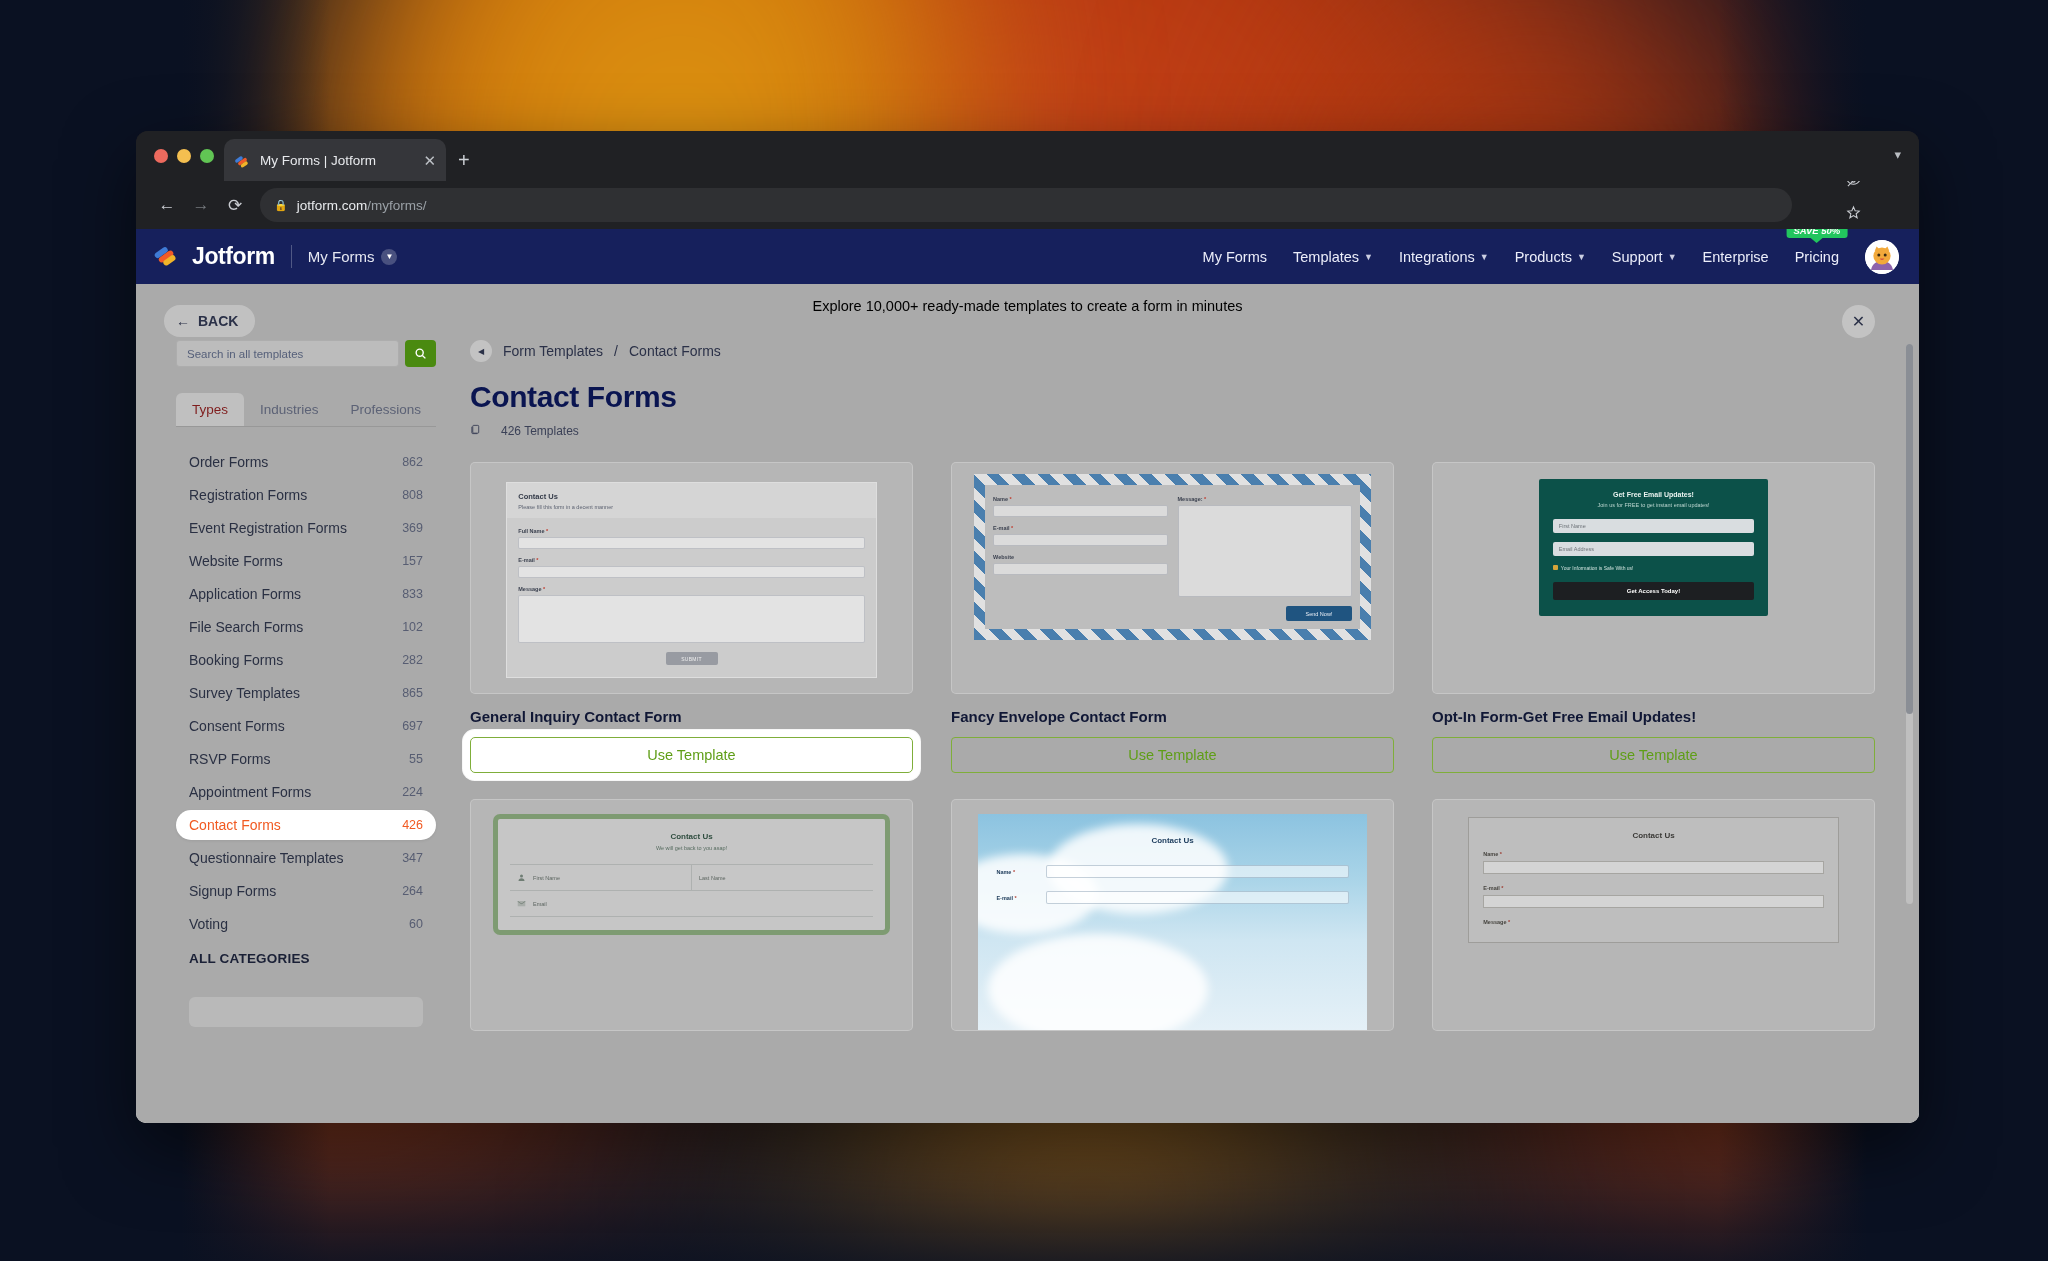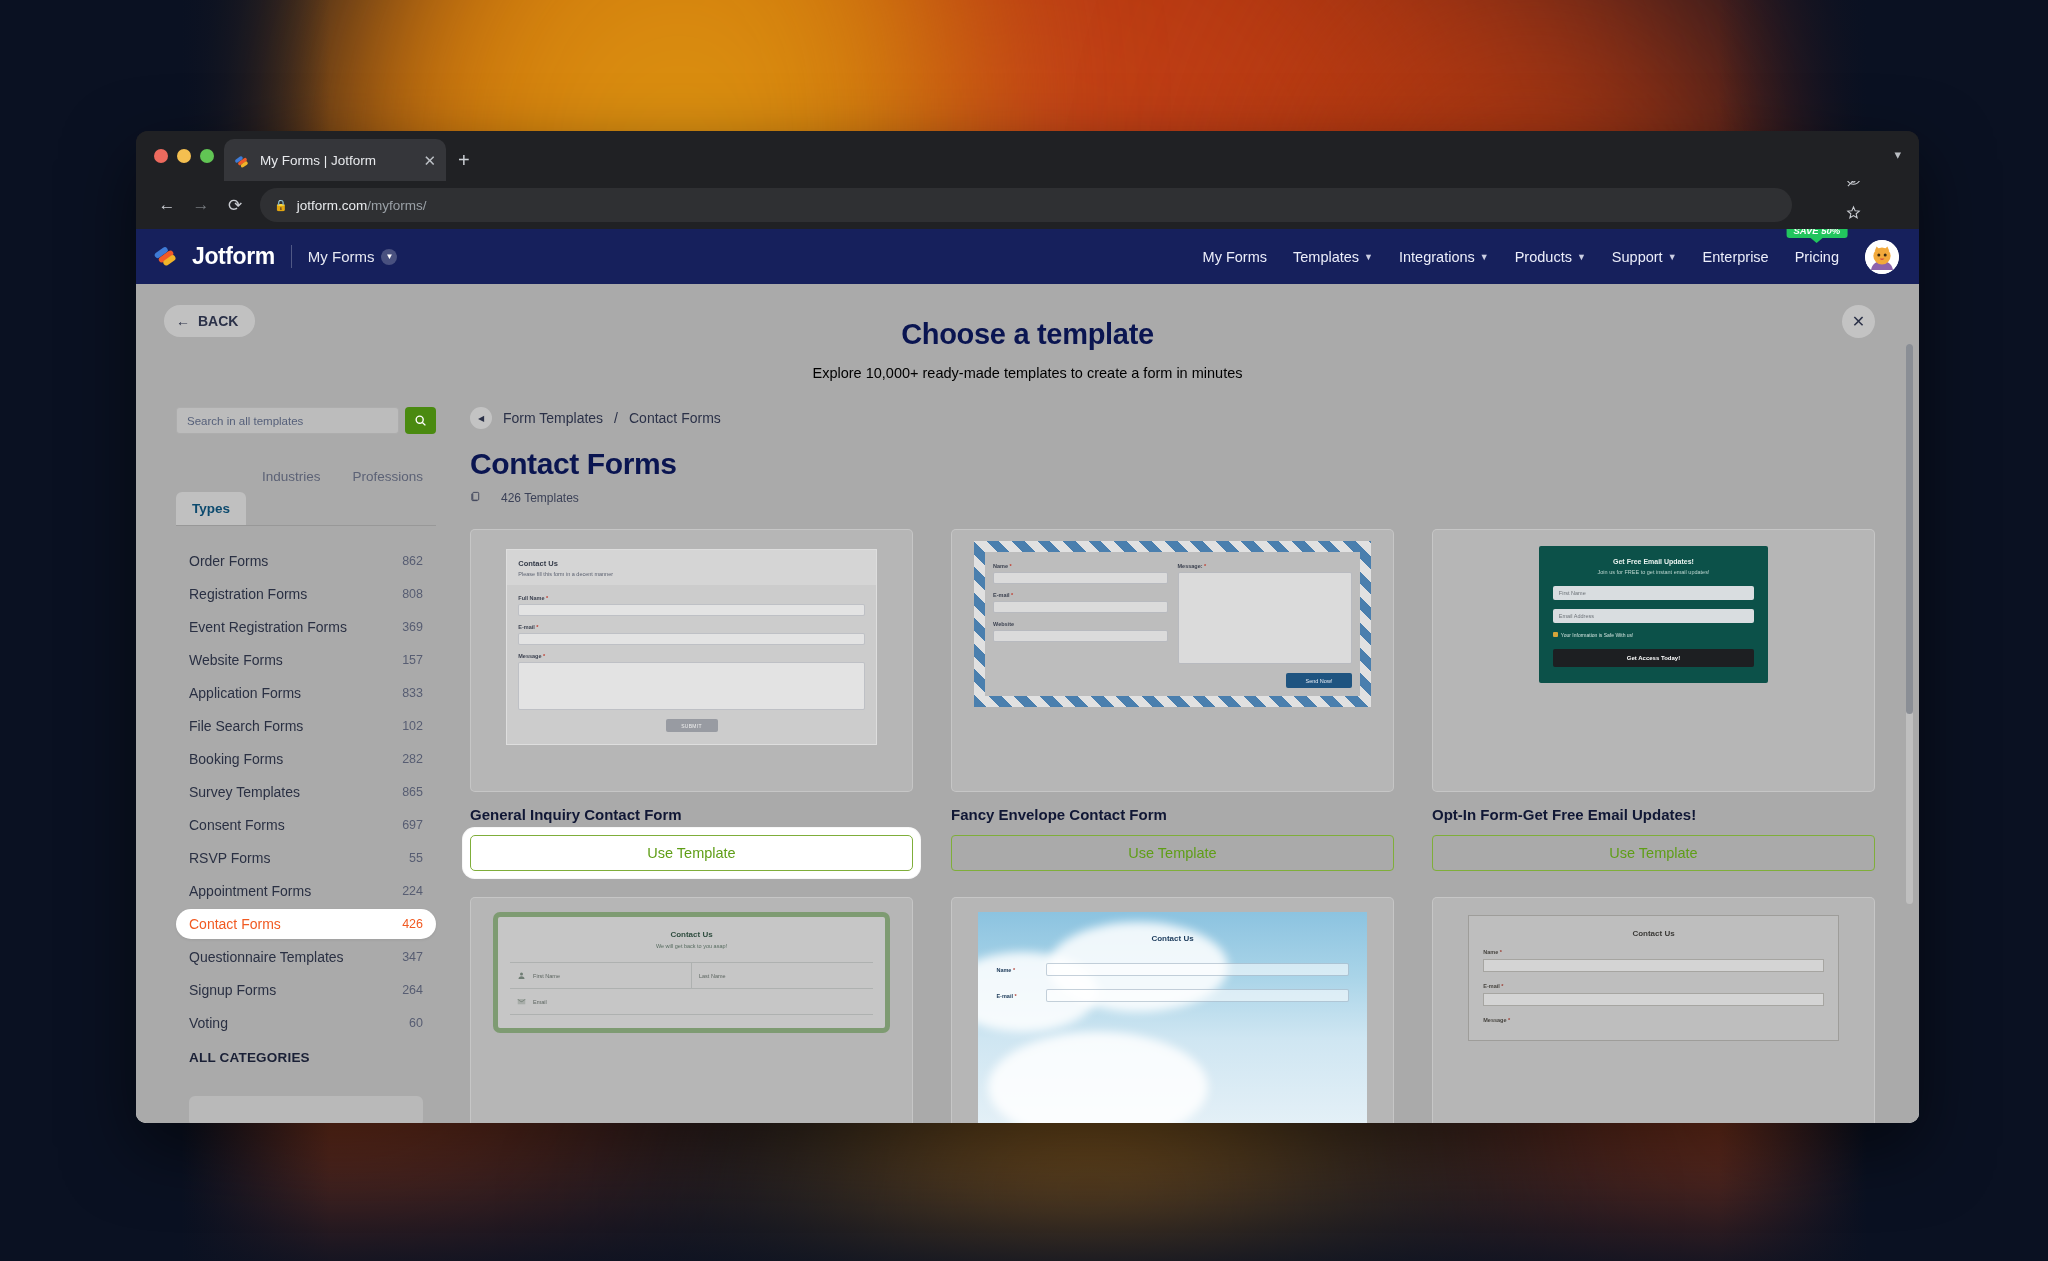--- a/index.html
+++ b/index.html
@@ -126,21 +126,21 @@
     border-radius:4px; padding:0 10px; font-size:11.5px; color:#434a5e; outline:none;
     font-family:"Liberation Sans", sans-serif;
   }
   .search-in::placeholder { color:#56607a; }
   .search-btn {
     width:31px; height:27px; background:#4a8a10; border-radius:4px;
     display:flex; align-items:center; justify-content:center; color:#fff; font-size:12px;
   }
   .tabs { display:flex; margin-top:26px; border-bottom:1px solid rgba(0,0,0,0.10); }
   .tabitem { padding:9px 16px; font-size:13.5px; color:#5c6276; position:relative; }
-  .tabitem.active { background:rgba(255,255,255,0.26); color:#0c4a6e; font-weight:700; border-radius:6px 6px 0 0;margin-top:32px; }
+  .tabitem.active { background:rgba(255,255,255,0.26); color:#7f1d1d; font-weight:400; border-radius:6px 6px 0 0; }
   .cat-list { margin-top:20px; }
   .cat {
     display:flex; align-items:center; justify-content:space-between;
     padding:7px 13px; border-radius:15px; font-size:14px; color:#2a3043; margin-bottom:3px;
   }
   .cat .count { font-size:12.5px; color:#575d72; }
   .cat.active { background:#fff; color:#f15a22; font-weight:500; box-shadow:0 1px 3px rgba(0,0,0,0.08); }
   .cat.active .count { color:#f15a22; }
   .all-cats { padding:9px 13px; font-size:13.5px; font-weight:700; color:#1a2036; letter-spacing:0.2px; }
   .ghost-row { margin:22px 13px 0 13px; height:30px; border-radius:6px; background:rgba(255,255,255,0.18); }
@@ -151,21 +151,21 @@
   .crumb-back {
     width:22px; height:22px; border-radius:50%; background:rgba(255,255,255,0.30);
     display:flex; align-items:center; justify-content:center; font-size:8px; color:#2b3148;
   }
   .cat-title { font-size:30px; font-weight:700; color:#0a1551; margin-top:18px; letter-spacing:-0.4px; }
   .tpl-count { display:flex; align-items:center; gap:20px; margin-top:10px; font-size:12px; color:#3b4157; }
 
   .grid { display:grid; grid-template-columns:repeat(3,1fr); gap:26px 38px; margin-top:24px; }
   .card { display:flex; flex-direction:column; }
   .thumb {
-    height:263px; background:rgba(255,255,255,0.14); border:1px solid rgba(255,255,255,0.22);
+    height:232px; background:rgba(255,255,255,0.14); border:1px solid rgba(255,255,255,0.22);
     border-radius:5px; overflow:hidden; position:relative; display:flex; align-items:flex-start; justify-content:center;
   }
   .card-title { margin-top:14px; font-size:15px; font-weight:700; color:#101735; }
   .use-btn {
     margin-top:12px; height:36px; border:1px solid #7fae3a; border-radius:4px;
     display:flex; align-items:center; justify-content:center;
     color:#5f9e17; font-size:14.5px; background:transparent;
   }
   .use-btn.focused {
     background:#fff; box-shadow:0 0 0 7px #ffffff, 0 0 0 8px rgba(255,255,255,0.9);
@@ -394,21 +394,20 @@
 
     <div class="overlay">
       <div class="modal-scroll">
 
         <div class="back-btn">
           <span>←</span>
           <span>BACK</span>
         </div>
         <div class="close-btn">✕</div>
 
-        <div class="modal-title">Choose a template</div>
         <div class="modal-sub">Explore 10,000+ ready-made templates to create a form in minutes</div>
 
         <div class="body-wrap">
 
           <div class="sidebar">
             <div class="search-row">
               <input class="search-in" placeholder="Search in all templates" style="">
               <div class="search-btn">
                 <svg viewBox="0 0 24 24" width="13" height="13" fill="none" stroke="#fff" stroke-width="2.6">
                   <circle cx="10.5" cy="10.5" r="6.5"></circle>

